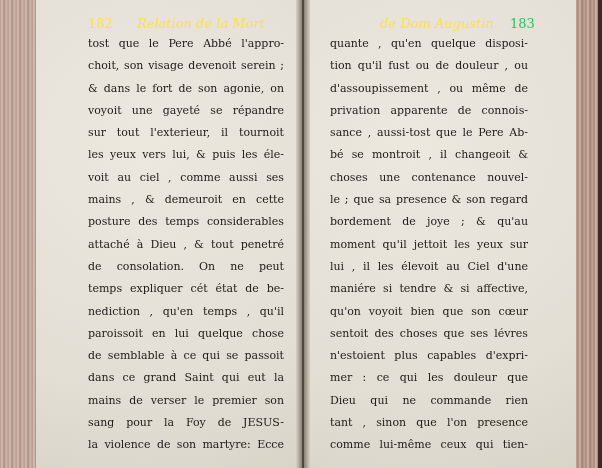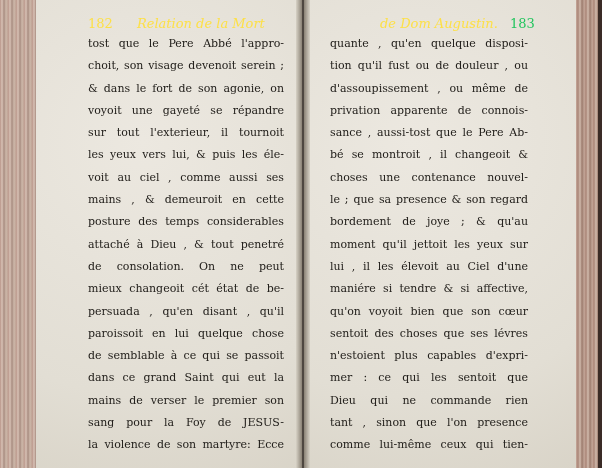--- a/index.html
+++ b/index.html
@@ -79,22 +79,22 @@
       <div class="line">choit, son visage devenoit serein ;</div>
       <div class="line">&amp; dans le fort de son agonie, on</div>
       <div class="line">voyoit une gayeté se répandre</div>
       <div class="line">sur tout l'exterieur, il tournoit</div>
       <div class="line">les yeux vers lui, &amp; puis les éle-</div>
       <div class="line">voit au ciel , comme aussi ses</div>
       <div class="line">mains , &amp; demeuroit en cette</div>
       <div class="line">posture des temps considerables</div>
       <div class="line">attaché à Dieu , &amp; tout penetré</div>
       <div class="line">de consolation. On ne peut</div>
-      <div class="line">mieux changeoit cét état de be-</div>
-      <div class="line">persuada , qu'en disant , qu'il</div>
+      <div class="line">temps expliquer cét état de be-</div>
+      <div class="line">nediction , qu'en temps , qu'il</div>
       <div class="line">paroissoit en lui quelque chose</div>
       <div class="line">de semblable à ce qui se passoit</div>
       <div class="line">dans ce grand Saint qui eut la</div>
       <div class="line">mains de verser le premier son</div>
       <div class="line">sang pour la Foy de JESUS-</div>
       <div class="line">la violence de son martyre: Ecce</div>
     </div>
   <div class="text-block right-text" id="right-text">
       <div class="line">quante , qu'en quelque disposi-</div>
       <div class="line">tion qu'il fust ou de douleur , ou</div>
@@ -104,18 +104,18 @@
       <div class="line">bé se montroit , il changeoit &amp;</div>
       <div class="line">choses une contenance nouvel-</div>
       <div class="line">le ; que sa presence &amp; son regard</div>
       <div class="line">bordement de joye ; &amp; qu'au</div>
       <div class="line">moment qu'il jettoit les yeux sur</div>
       <div class="line">lui , il les élevoit au Ciel d'une</div>
       <div class="line">maniére si tendre &amp; si affective,</div>
       <div class="line">qu'on voyoit bien que son cœur</div>
       <div class="line">sentoit des choses que ses lévres</div>
       <div class="line">n'estoient plus capables d'expri-</div>
-      <div class="line">mer : ce qui les sentoit que</div>
+      <div class="line">mer : ce qui les douleur que</div>
       <div class="line">Dieu qui ne commande rien</div>
       <div class="line">tant , sinon que l'on presence</div>
       <div class="line">comme lui-même ceux qui tien-</div>
     </div>
 </div>
 
 </body></html>

